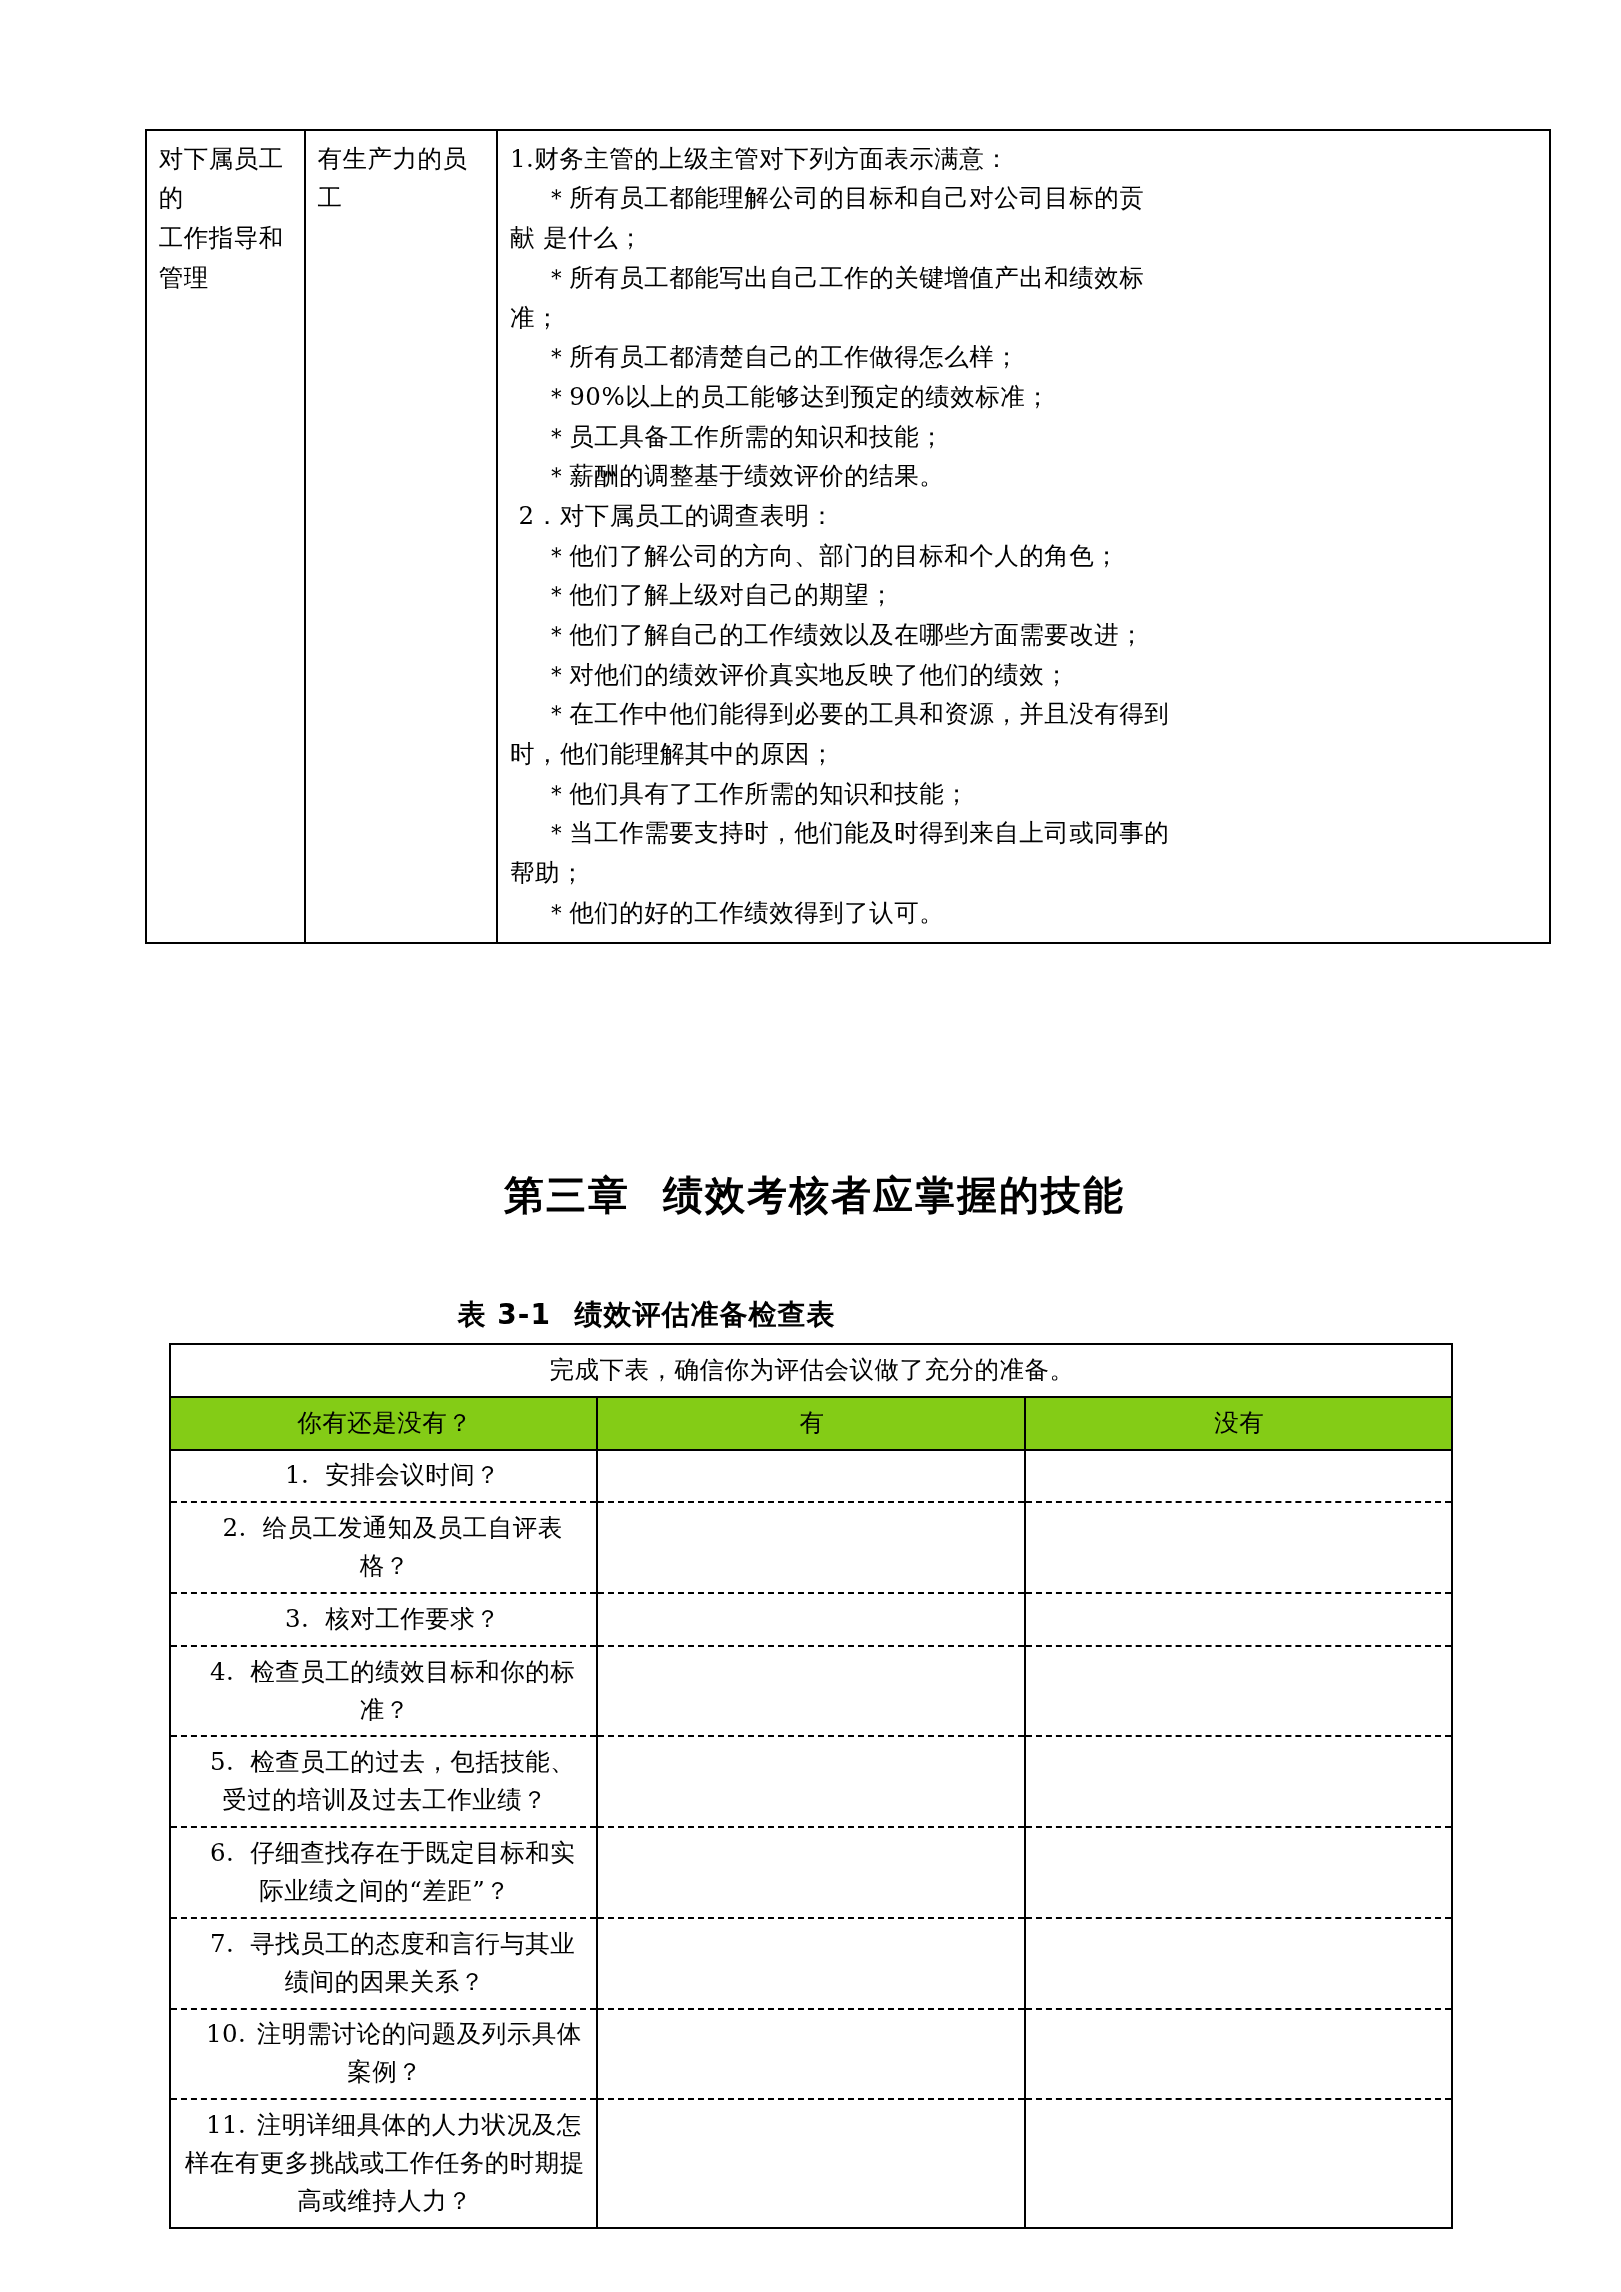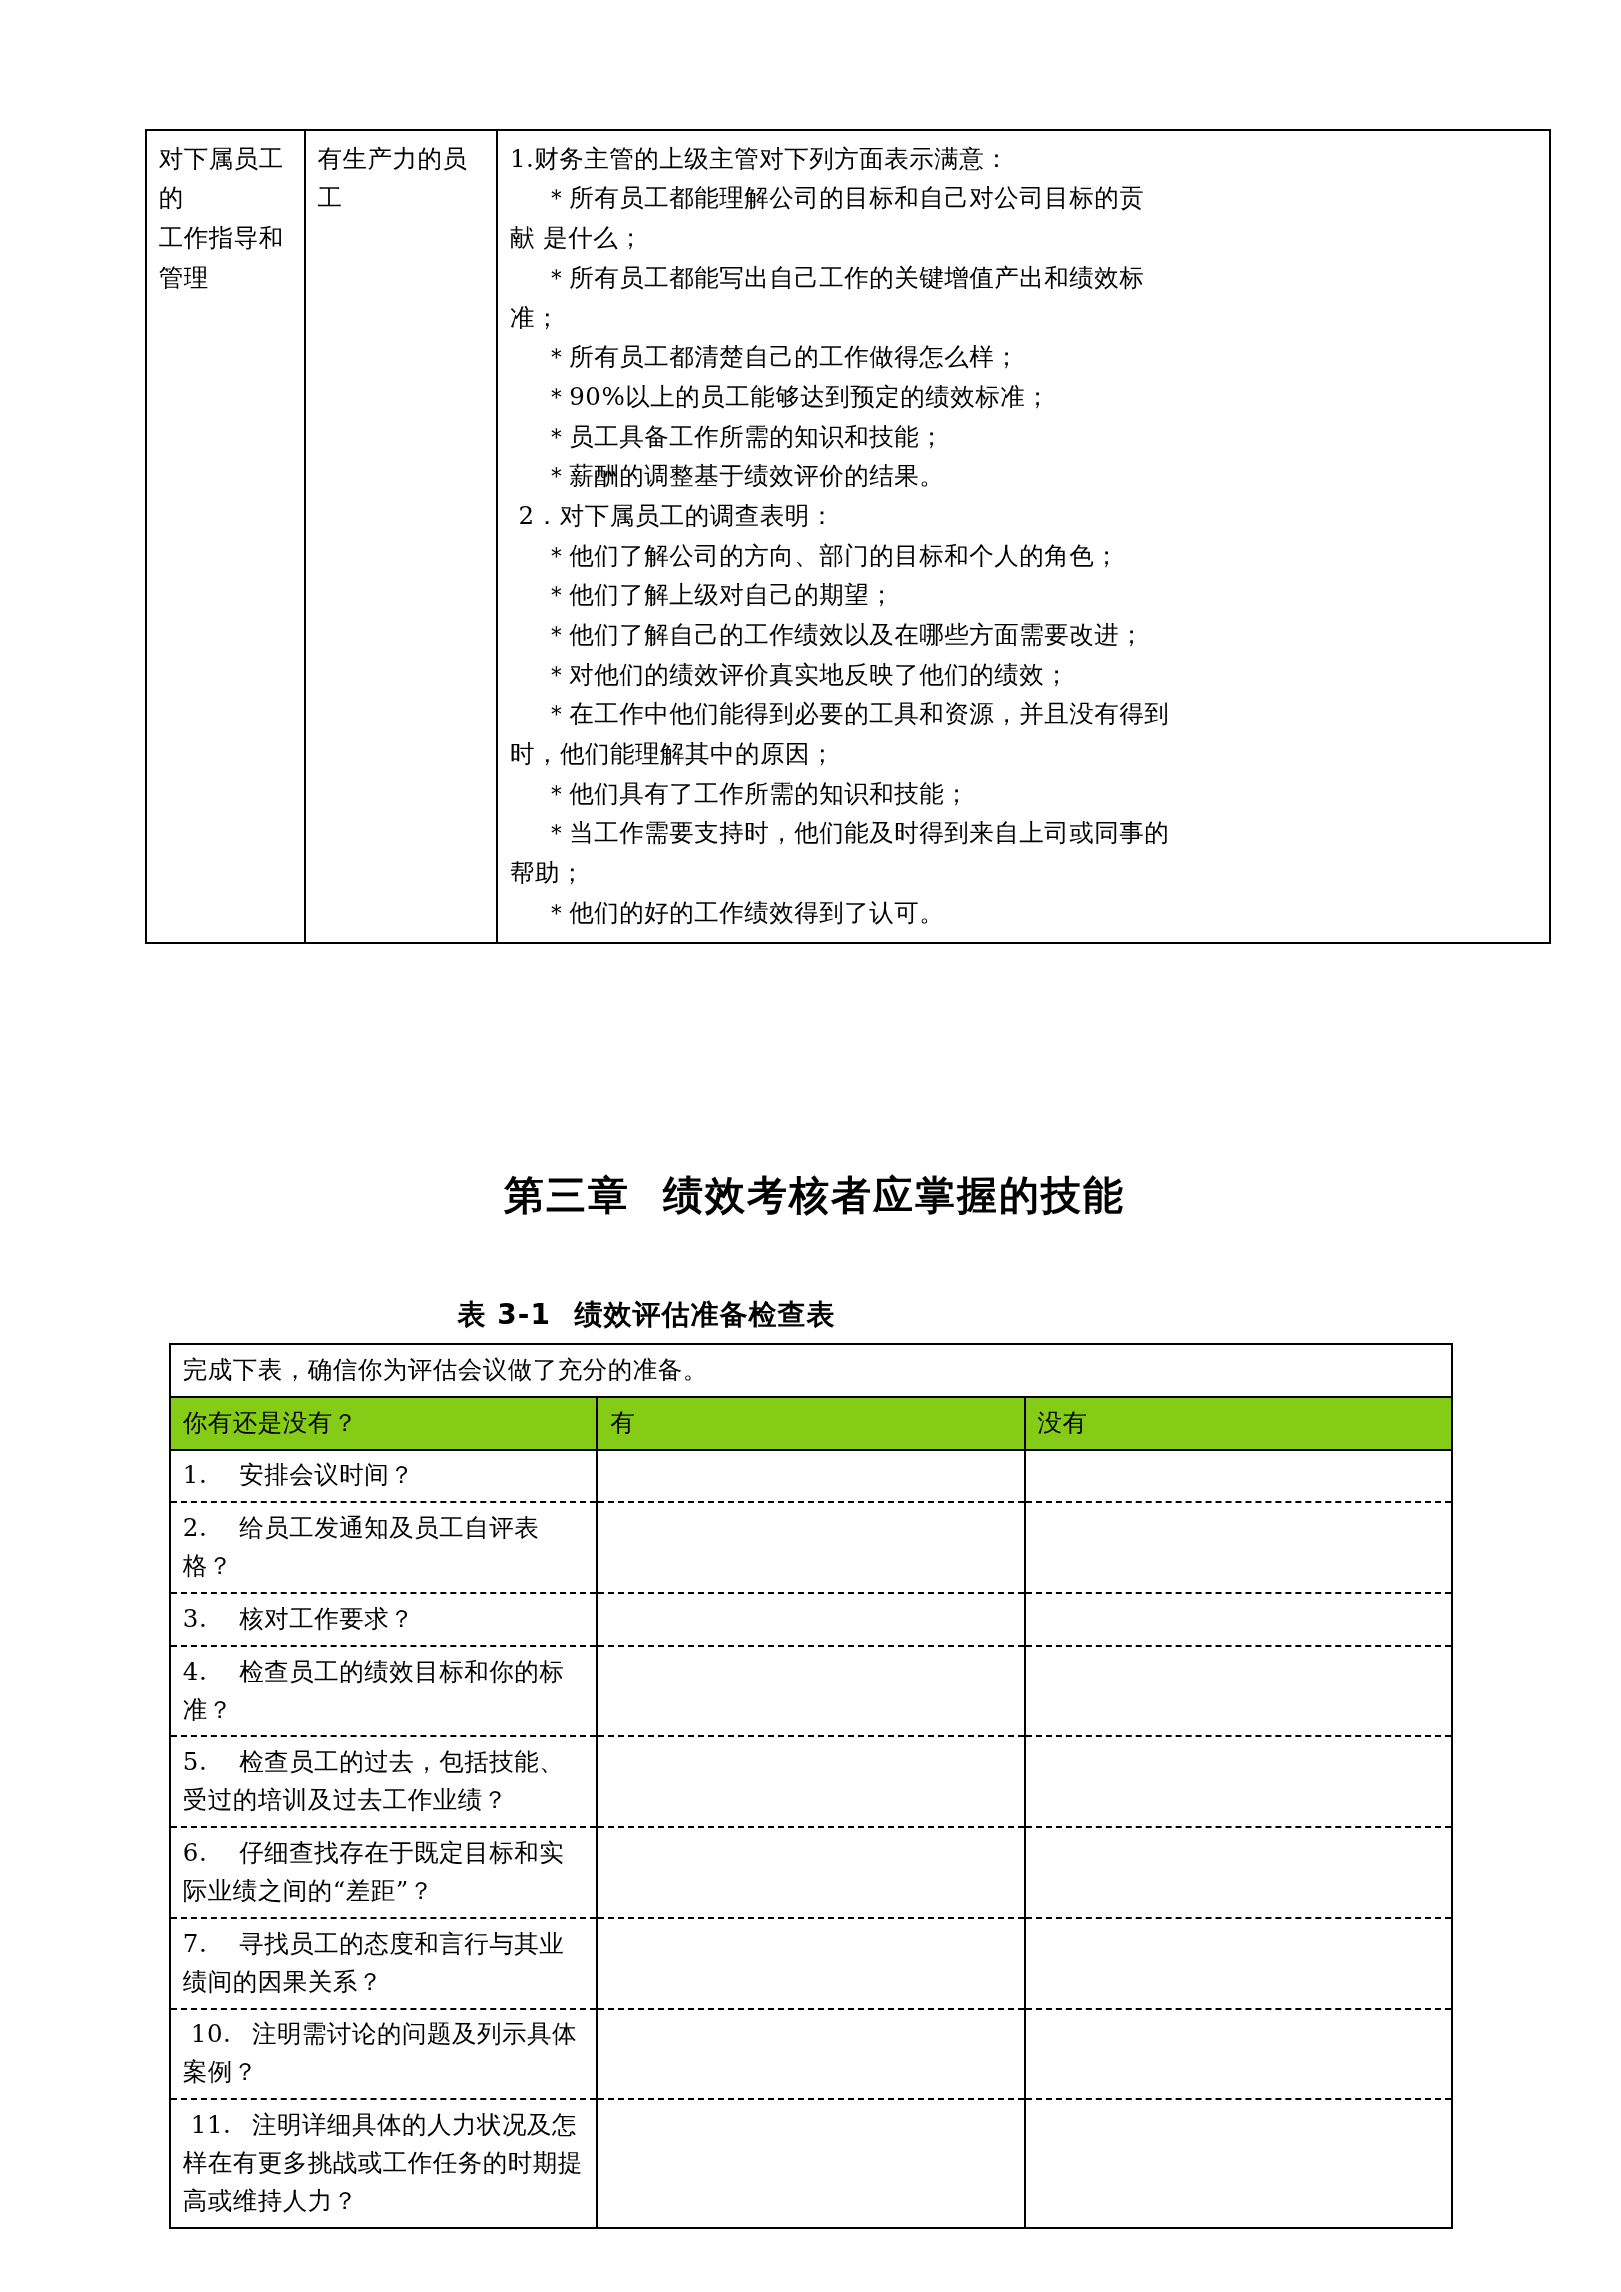--- a/index.html
+++ b/index.html
@@ -104,20 +104,21 @@
     width: 1284px;
     table-layout: fixed;
     border: 2.9px solid #000;
   }
   table.checklist td {
     font-size: 24.5px;
     line-height: 1.55;
     padding: 5.9px 9.8px 6.9px 11.8px;
     vertical-align: top;
     letter-spacing: 0.5px;
+    text-align: center;
   }
   .cl-intro td {
     border-bottom: 2.9px solid #000;
   }
   .cl-head td {
     background: #84cc16;
     border-bottom: 2.9px solid #000;
     border-right: 2px solid #000;
   }
   .cl-head td:last-child { border-right: none; }

